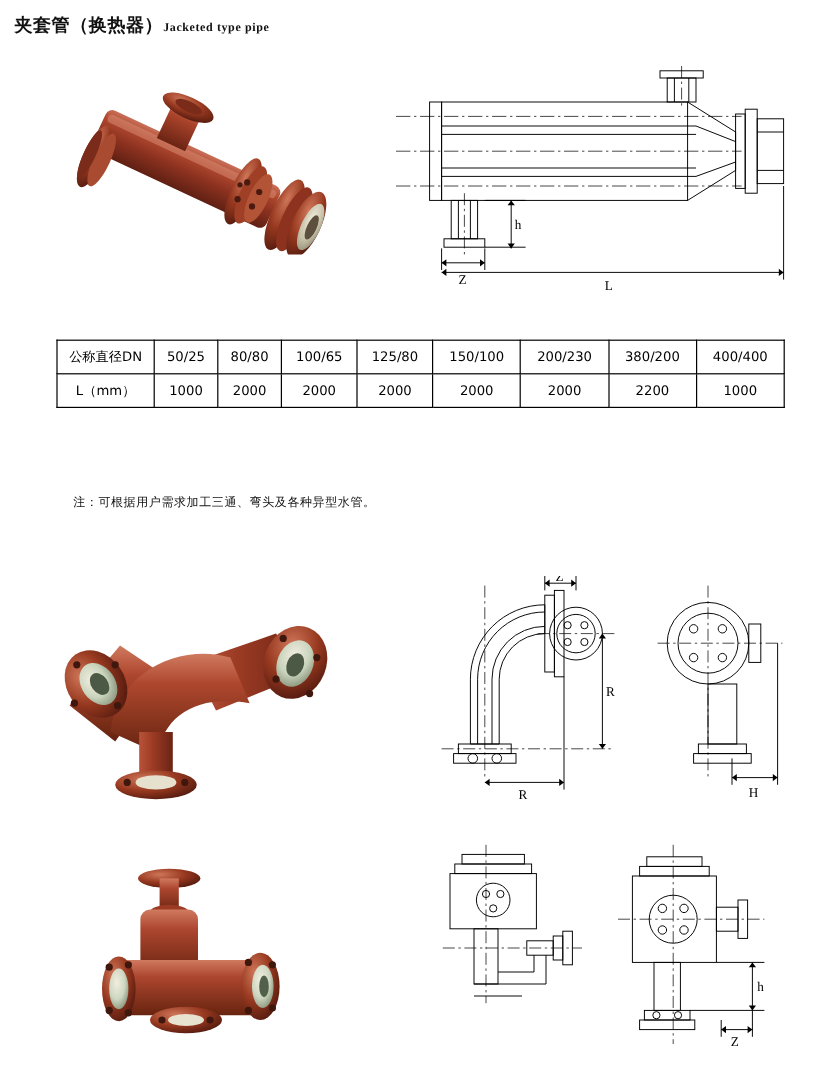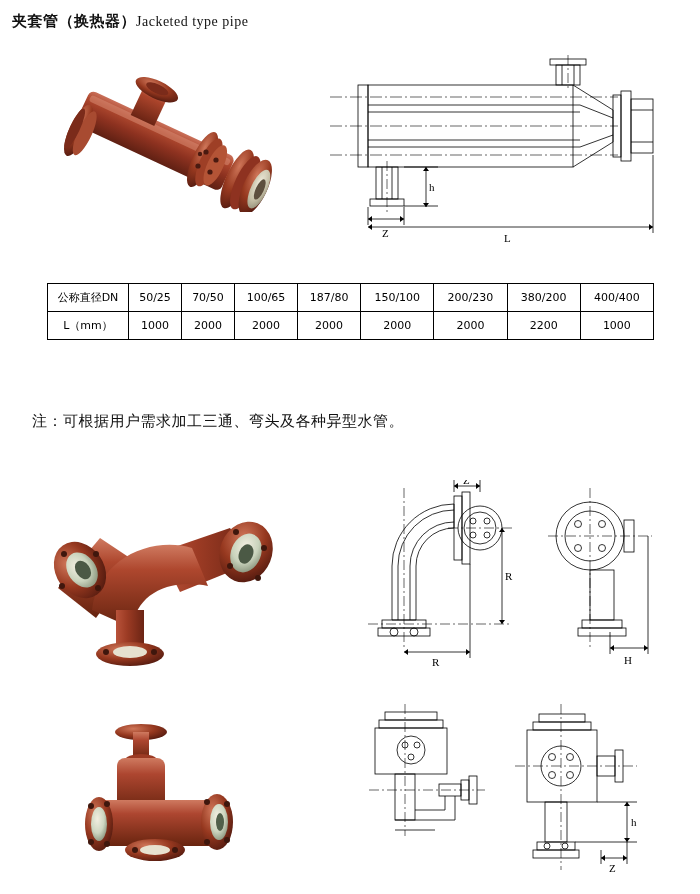--- a/index.html
+++ b/index.html
@@ -24,21 +24,21 @@
   .title {
     position: absolute;
     left: 12px;
     top: 12px;
     font-size: 15px;
     font-weight: bold;
     letter-spacing: 0.5px;
     white-space: nowrap;
   }
   .title .cn { font-family: Liberation Mono, monospace; }
-  .title .en { font-family: "Liberation Serif", serif; font-weight: normal; font-size: 14px; }
+  .title .en { font-family: "Liberation Serif", serif; font-weight: bold; font-size: 10px; }
 
   
   .photo1 {
     position: absolute;
     left: 30px;
     top: 62px;
     width: 260px;
     height: 150px;
   }
 
@@ -71,23 +71,23 @@
     height: 27px;
     padding: 0 2px;
     color: #000;
   }
   table.spec td.head {
     width: 76px;
     font-size: 11px;
   }
   .note {
     position: absolute;
-    left: 32px;
+    left: 61px;
     top: 412px;
-    font-size: 15px;
+    font-size: 10px;
     font-family: "DejaVu Sans", sans-serif;
     color: #111;
     letter-spacing: 0.5px;
   }
 
   
   .photo2 {
     position: absolute;
     left: 40px;
     top: 500px;
@@ -267,23 +267,23 @@
       <text class="dim" x="186" y="187">L</text>
     </svg>
   </div>
 
   <div class="table-wrap">
     <table class="spec">
       <tbody>
         <tr>
           <td class="head">公称直径DN</td>
           <td>50/25</td>
-          <td>70/50</td>
+          <td>80/80</td>
           <td>100/65</td>
-          <td>187/80</td>
+          <td>125/80</td>
           <td>150/100</td>
           <td>200/230</td>
           <td>380/200</td>
           <td>400/400</td>
         </tr>
         <tr>
           <td class="head">L（mm）</td>
           <td>1000</td>
           <td>2000</td>
           <td>2000</td>

